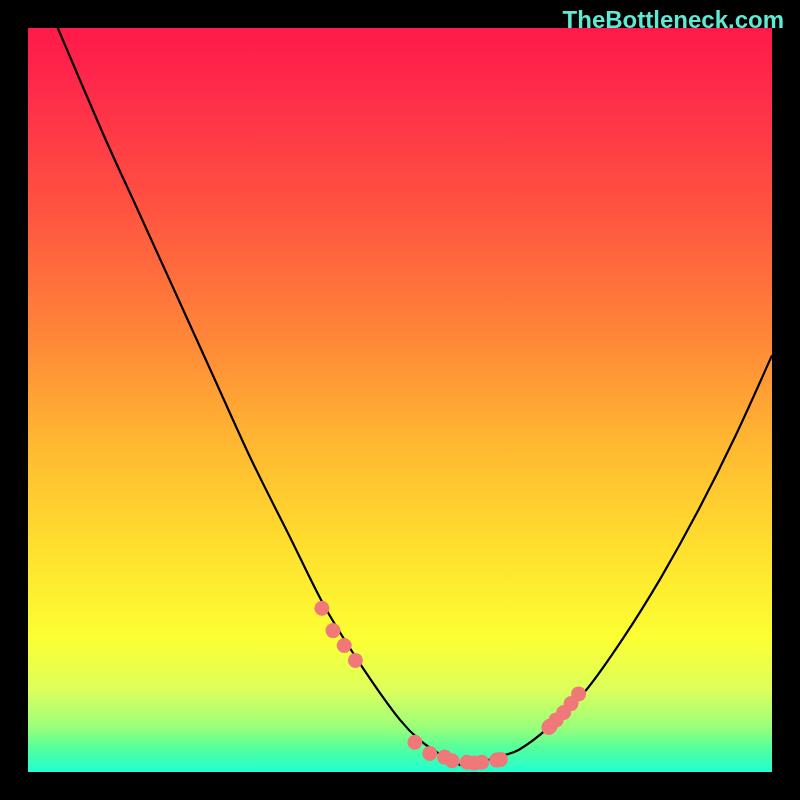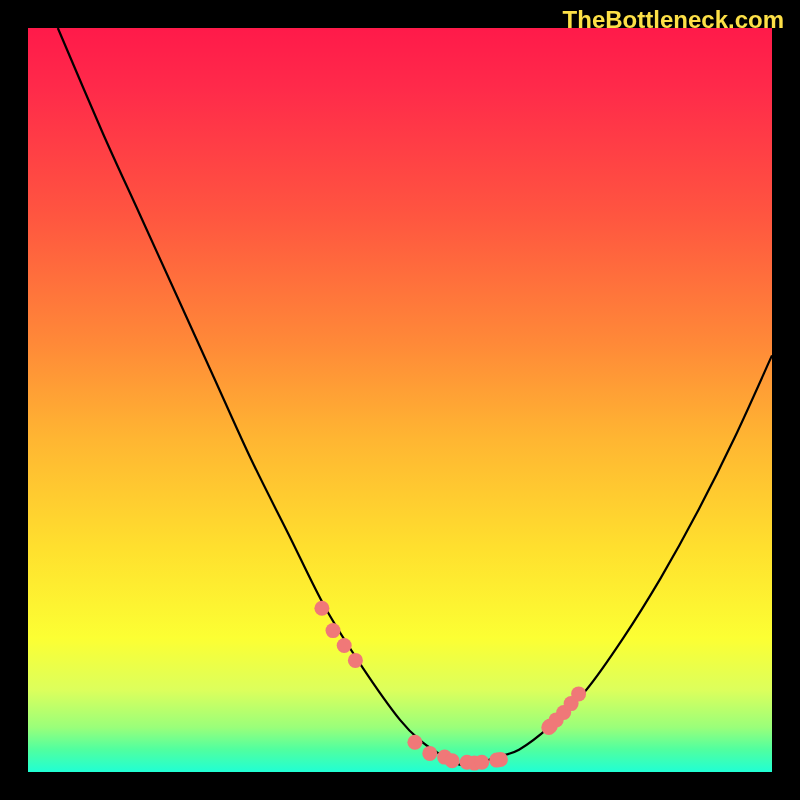--- a/index.html
+++ b/index.html
@@ -8,21 +8,21 @@
     background: #000;
     width: 800px;
     height: 800px;
     position: relative;
     font-family: Arial, Helvetica, sans-serif;
   }
   .watermark {
     position: absolute;
     top: 6px;
     right: 16px;
-    color: #fde047;
+    color: #5eead4;
     font-size: 24px;
     font-weight: bold;
     z-index: 10;
   }
   .plot-area {
     position: absolute;
     left: 28px;
     top: 28px;
     width: 744px;
     height: 744px;

